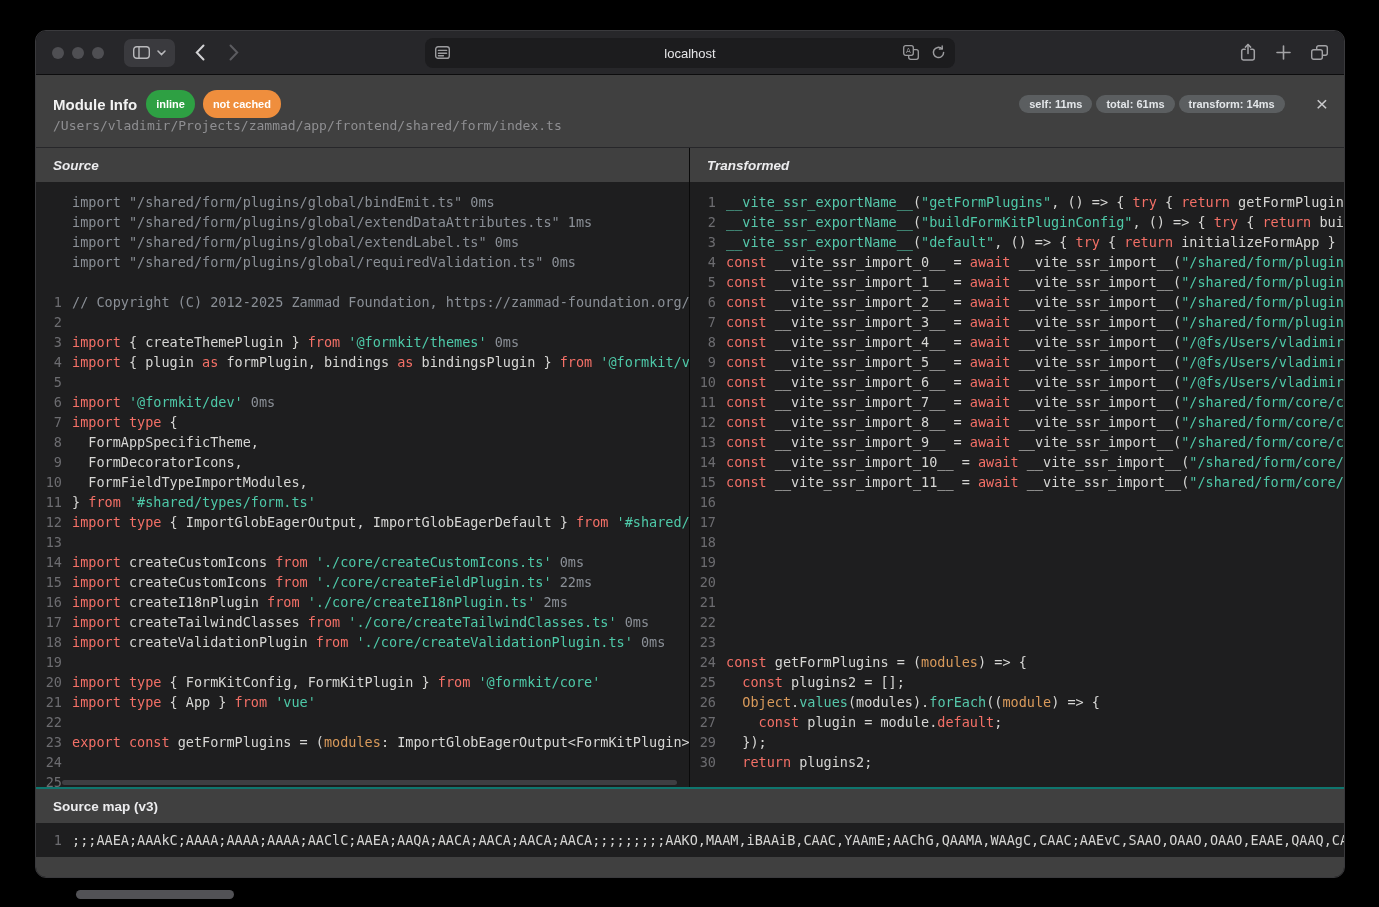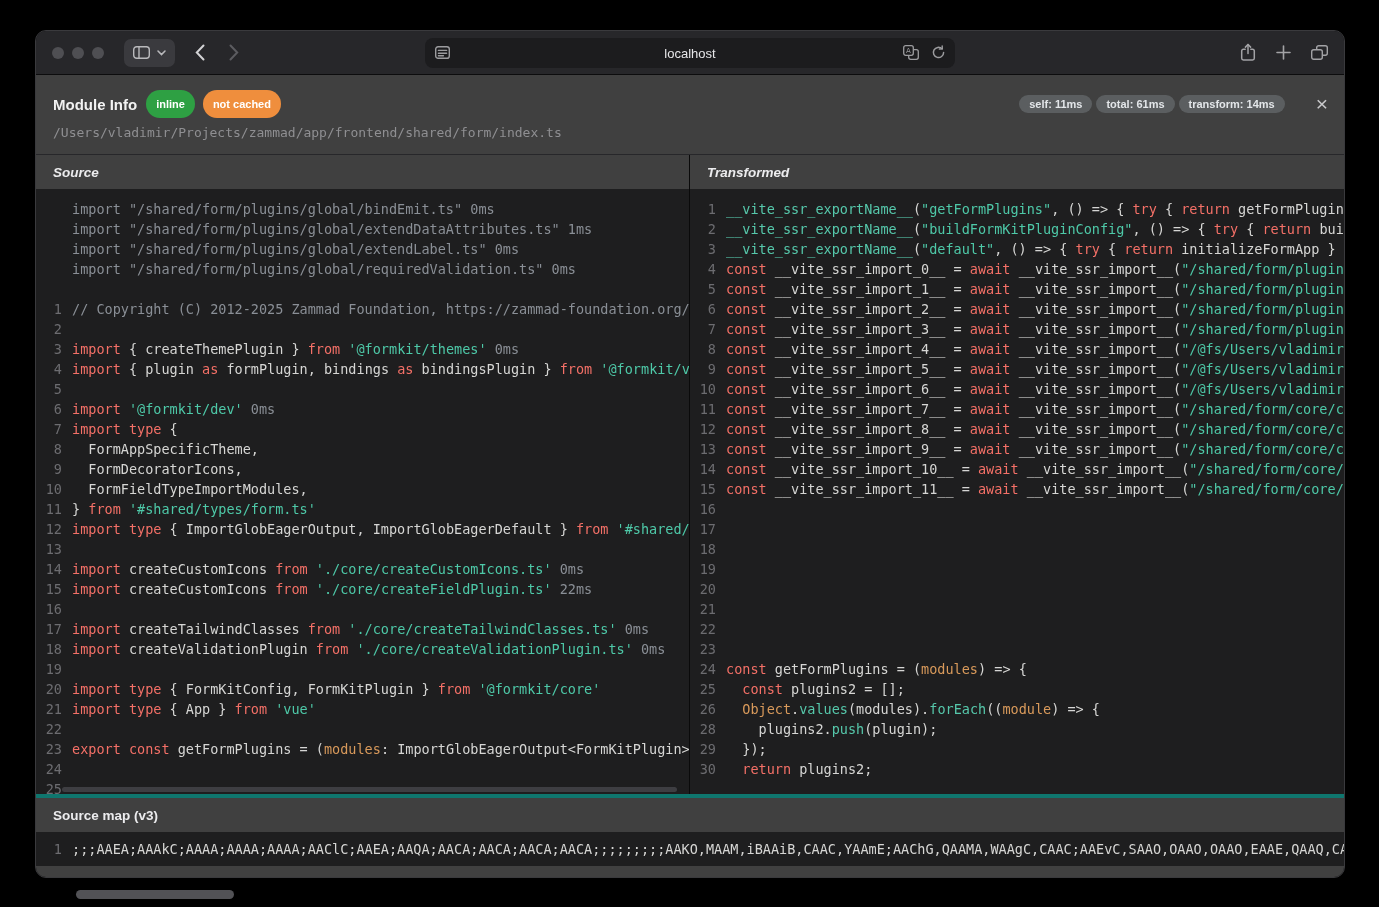--- a/index.html
+++ b/index.html
@@ -35,21 +35,21 @@
 
   .page-header { padding:15px 16px 14px 17px; }
   .title-row { display:flex; align-items:center; gap:9px; }
   .page-title { color:#f2f2f2; font-size:15px; font-weight:700; }
   .badge { border-radius:999px; padding:8px 10px; font-size:11px; font-weight:700; color:#fff; }
   .timings { margin-left:auto; display:flex; gap:4px; }
   .timing-pill { background:rgba(125,130,136,0.45); color:#e3e6e9; border-radius:999px;
                  padding:3px 10px; font-size:11px; font-weight:700; }
   .close-btn { margin-left:22px; background:none; border:none; color:#c9c9cb;
                font-size:21px; line-height:16px; cursor:default; }
-  .path { margin-top:7px; color:#8f8f92; font-family:"DejaVu Sans Mono",monospace; font-size:13px; }
+  .path { margin-top:0; color:#8f8f92; font-family:"DejaVu Sans Mono",monospace; font-size:13px; }
 
   .panels { flex:0 0 640px; display:flex; border-top:1px solid #27272a; min-height:0; }
   .panel { width:50%; display:flex; flex-direction:column; min-width:0; }
   .panel-left { border-right:1px solid #0a0a0a; }
   .panel-title { flex:0 0 34px; display:flex; align-items:center; padding:0 17px;
                  color:#ececee; font-size:13.5px; font-weight:700;font-style:italic; }
   .code-wrap { flex:1; background:#1e1e1f; overflow:hidden; position:relative;
                font-family:"DejaVu Sans Mono",monospace; font-size:13.5px;
                line-height:20px; padding-top:10px; }
   .cl { display:flex; height:20px; }
@@ -60,21 +60,21 @@
   .tk-s { color:#4ec9a8; }
   .tk-f { color:#56c8ab; }
   .tk-o { color:#d99a5b;margin-top:27px; }
   .tk-c { color:#8a8f96; }
   .tk-d { color:#8a8f96; }
   .tk-p { color:#d6d6d4; }
 
   .hscroll { position:absolute; bottom:2px; left:26px; right:12px; height:5px;
              background:#3e3e42; border-radius:3px; }
 
-  .sourcemap { border-top:4px solid #0f766e; }
+  .sourcemap { border-top:2px solid #0f766e; }
   .sm-title { height:34px; display:flex; align-items:center; padding:0 17px;
               color:#ececee; font-size:13.5px; font-weight:700; }
   .sm-strip { background:#1e1e1f; padding:7px 0; overflow:hidden;
               font-family:"DejaVu Sans Mono",monospace; font-size:13.5px; line-height:20px; }
 
   .page-scroll-thumb { position:absolute; left:76px; top:890px; width:158px; height:9px;
                        border-radius:4.5px; background:#525256; }
 
   svg { display:block; }
 </style>
@@ -266,20 +266,21 @@
               <div class="cl">
                 <span class="ln">14</span>
                 <span class="lc"><span class="tk-k">import </span><span class="tk-p">createCustomIcons </span><span class="tk-k">from </span><span class="tk-s">'./core/createCustomIcons.ts'</span><span class="tk-d"> 0ms</span></span>
               </div>
               <div class="cl">
                 <span class="ln">15</span>
                 <span class="lc"><span class="tk-k">import </span><span class="tk-p">createCustomIcons </span><span class="tk-k">from </span><span class="tk-s">'./core/createFieldPlugin.ts'</span><span class="tk-d"> 22ms</span></span>
               </div>
               <div class="cl">
                 <span class="ln">16</span>
+                <span class="lc"><span class="tk-k">import </span><span class="tk-p">createI18nPlugin </span><span class="tk-k">from </span><span class="tk-s">'./core/createI18nPlugin.ts'</span><span class="tk-d"> 2ms</span></span>
               </div>
               <div class="cl">
                 <span class="ln">17</span>
                 <span class="lc"><span class="tk-k">import </span><span class="tk-p">createTailwindClasses </span><span class="tk-k">from </span><span class="tk-s">'./core/createTailwindClasses.ts'</span><span class="tk-d"> 0ms</span></span>
               </div>
               <div class="cl">
                 <span class="ln">18</span>
                 <span class="lc"><span class="tk-k">import </span><span class="tk-p">createValidationPlugin </span><span class="tk-k">from </span><span class="tk-s">'./core/createValidationPlugin.ts'</span><span class="tk-d"> 0ms</span></span>
               </div>
               <div class="cl">
@@ -415,22 +416,22 @@
               </div>
               <div class="cl">
                 <span class="ln">25</span>
                 <span class="lc"><span class="tk-p">  </span><span class="tk-k">const </span><span class="tk-p">plugins2 = [];</span></span>
               </div>
               <div class="cl">
                 <span class="ln">26</span>
                 <span class="lc"><span class="tk-p">  </span><span class="tk-o">Object</span><span class="tk-p">.</span><span class="tk-f">values</span><span class="tk-p">(modules).</span><span class="tk-f">forEach</span><span class="tk-p">((</span><span class="tk-o">module</span><span class="tk-p">) =&gt; {</span></span>
               </div>
               <div class="cl">
-                <span class="ln">28</span>
-                <span class="lc"><span class="tk-p">    plugins2.</span><span class="tk-f">push</span><span class="tk-p">(plugin);</span></span>
+                <span class="ln">27</span>
+                <span class="lc"><span class="tk-p">    </span><span class="tk-k">const </span><span class="tk-p">plugin = module.</span><span class="tk-k">default</span><span class="tk-p">;</span></span>
               </div>
               <div class="cl">
                 <span class="ln">29</span>
                 <span class="lc"><span class="tk-p">  });</span></span>
               </div>
               <div class="cl">
                 <span class="ln">30</span>
                 <span class="lc"><span class="tk-p">  </span><span class="tk-k">return</span><span class="tk-p"> plugins2;</span></span>
               </div>
             </div>

